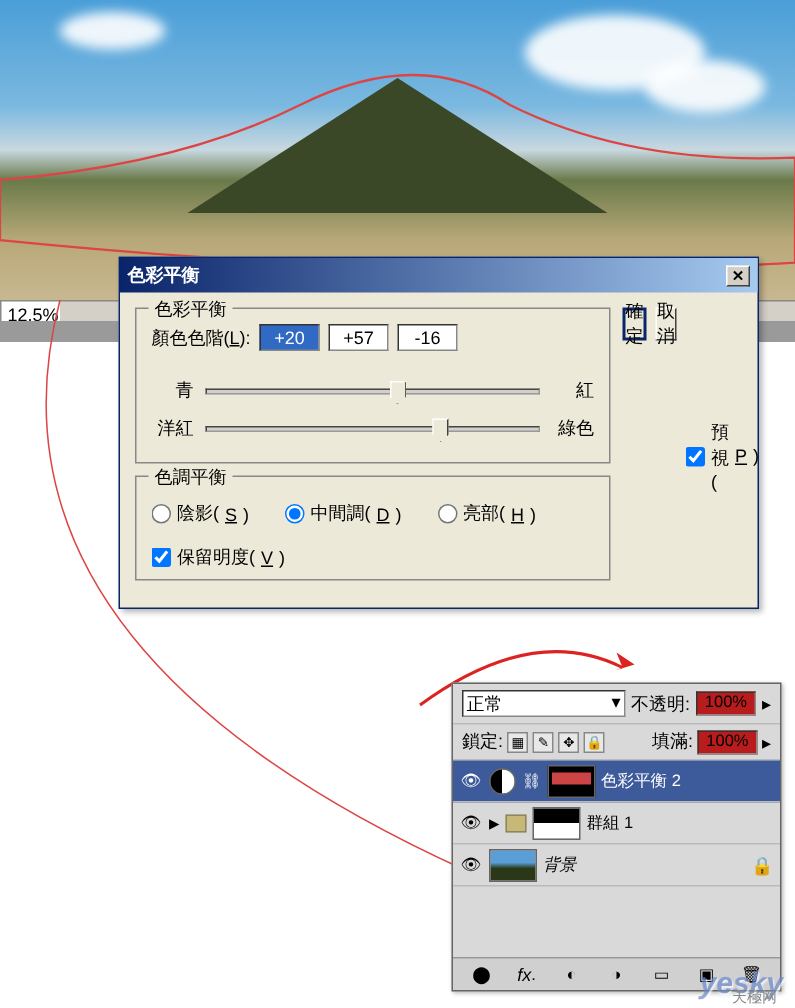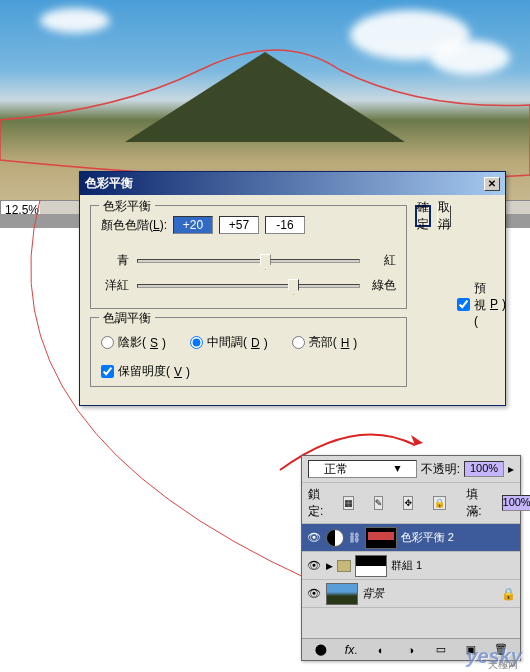--- a/index.html
+++ b/index.html
@@ -32,23 +32,23 @@
 .btn{height:22px;background:#ece9d8;border:1px solid #404040;border-top-color:#fff;border-left-color:#fff;cursor:pointer;display:flex;align-items:center;justify-content:center}
 .btn.def{border:2px solid #0a246a}
 .chkline{display:flex;align-items:center;gap:4px;margin-top:8px}
 .arrow-curve{position:absolute;top:425px;left:275px;width:160px;height:50px}
 .layers-panel{position:absolute;top:455px;left:301px;width:220px;height:206px;background:#d9d9d9;border:1px solid #666;box-shadow:1px 1px 3px rgba(0,0,0,.3)}
 .lp-tabs{display:flex;background:#b8b8b8;border-bottom:1px solid #999;height:20px;align-items:flex-end}
 .lp-tab{padding:3px 8px;background:#c8c8c8;border:1px solid #888;border-bottom:none;margin-right:1px;cursor:pointer;font-size:11px}
 .lp-tab.active{background:#d9d9d9}
 .lp-min{margin-left:auto;padding:0 4px;font-size:11px}
 .lp-row{display:flex;align-items:center;padding:4px 6px;gap:4px;border-bottom:1px solid #bbb}
-.lp-select{flex:1;height:18px;background:#fff;border:1px inset #888;padding:0 15px;display:flex;justify-content:space-between}
-.lp-pct{width:40px;height:16px;background:#c4b5fd;border:1px inset #888;text-align:center;font-size:11px}
-.lp-lock-row{display:flex;align-items:center;padding:3px 6px;gap:20px;border-bottom:1px solid #bbb;font-size:11px}
+.lp-select{flex:1;height:18px;background:#fff;border:1px inset #888;padding:0 2px;display:flex;justify-content:space-between}
+.lp-pct{width:40px;height:16px;background:#b91c1c;border:1px inset #888;text-align:center;font-size:11px}
+.lp-lock-row{display:flex;align-items:center;padding:3px 6px;gap:3px;border-bottom:1px solid #bbb;font-size:11px}
 .lock-ic{width:14px;height:14px;border:1px solid #888;display:flex;align-items:center;justify-content:center;font-size:9px;background:#e8e8e8}
 .layer-item{display:flex;align-items:center;height:28px;border-bottom:1px solid #bbb;padding:0 4px;gap:4px}
 .layer-item.active{background:#3d5a9a;color:#fff}
 .eye{width:16px;height:16px;display:flex;align-items:center;justify-content:center;font-size:11px}
 .layer-thumb{width:32px;height:22px;background:#fff;border:1px solid #666}
 .layer-thumb.sky{background:linear-gradient(to bottom,#5a9ed8 40%,#2a3818 60%)}
 .layer-thumb.bw{background:linear-gradient(to bottom,#000 50%,#fff 50%)}
 .layer-thumb.mask{background:#000;position:relative}
 .layer-thumb.mask::after{content:"";position:absolute;inset:4px 2px 8px 2px;background:#c44}
 .adj-ic{width:18px;height:18px;border-radius:50%;background:linear-gradient(to right,#000 50%,#fff 50%);border:1px solid #666}

